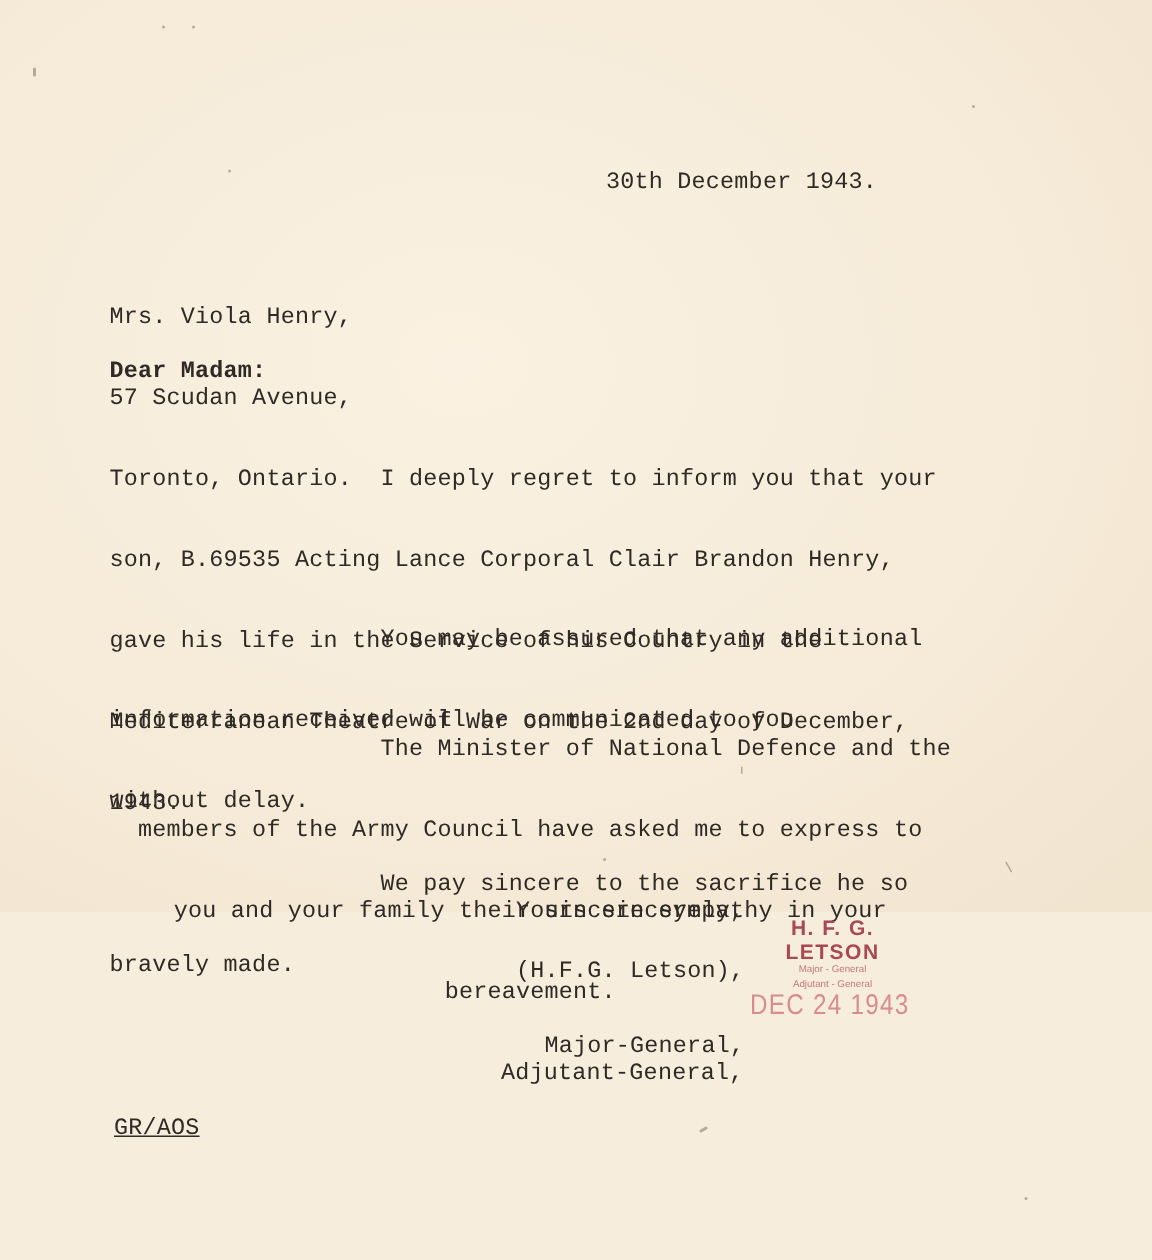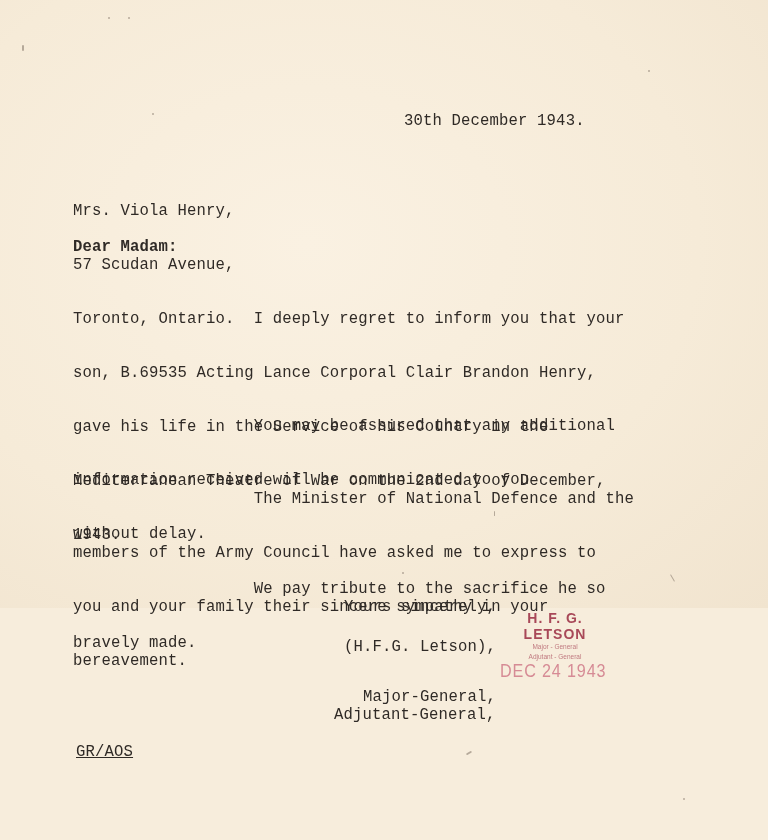--- a/index.html
+++ b/index.html
@@ -77,29 +77,29 @@
     <span class="line">Mediterranean Theatre of War on the 2nd day of December,</span>
     <span class="line">1943.</span>
   </div>
 
   <div class="type" style="left:73px; top:381px;">
     <span class="line">                   You may be assured that any additional</span>
     <span class="line">information received will be communicated to you</span>
     <span class="line">without delay.</span>
   </div>
 
-  <div class="type" style="left:73px; top:454px;">
+  <div class="type" style="left:73px; top:454px;text-align:center;">
     <span class="line">                   The Minister of National Defence and the</span>
     <span class="line">members of the Army Council have asked me to express to</span>
     <span class="line">you and your family their sincere sympathy in your</span>
     <span class="line">bereavement.</span>
   </div>
 
   <div class="type" style="left:73px; top:544px;">
-    <span class="line">                   We pay tribute to the sacrifice he so</span>
+    <span class="line">                   We pay sincere to the sacrifice he so</span>
     <span class="line">bravely made.</span>
   </div>
 
   <div class="type" style="left:344px; top:598px;">Yours sincerely,</div>
 
   <div class="stamp-block" style="left:510px; top:610px; width:90px;">
     <div class="stamp-name">H. F. G. LETSON</div>
     <div class="stamp-sub">Major - General</div>
     <div class="stamp-sub">Adjutant - General</div>
   </div>

